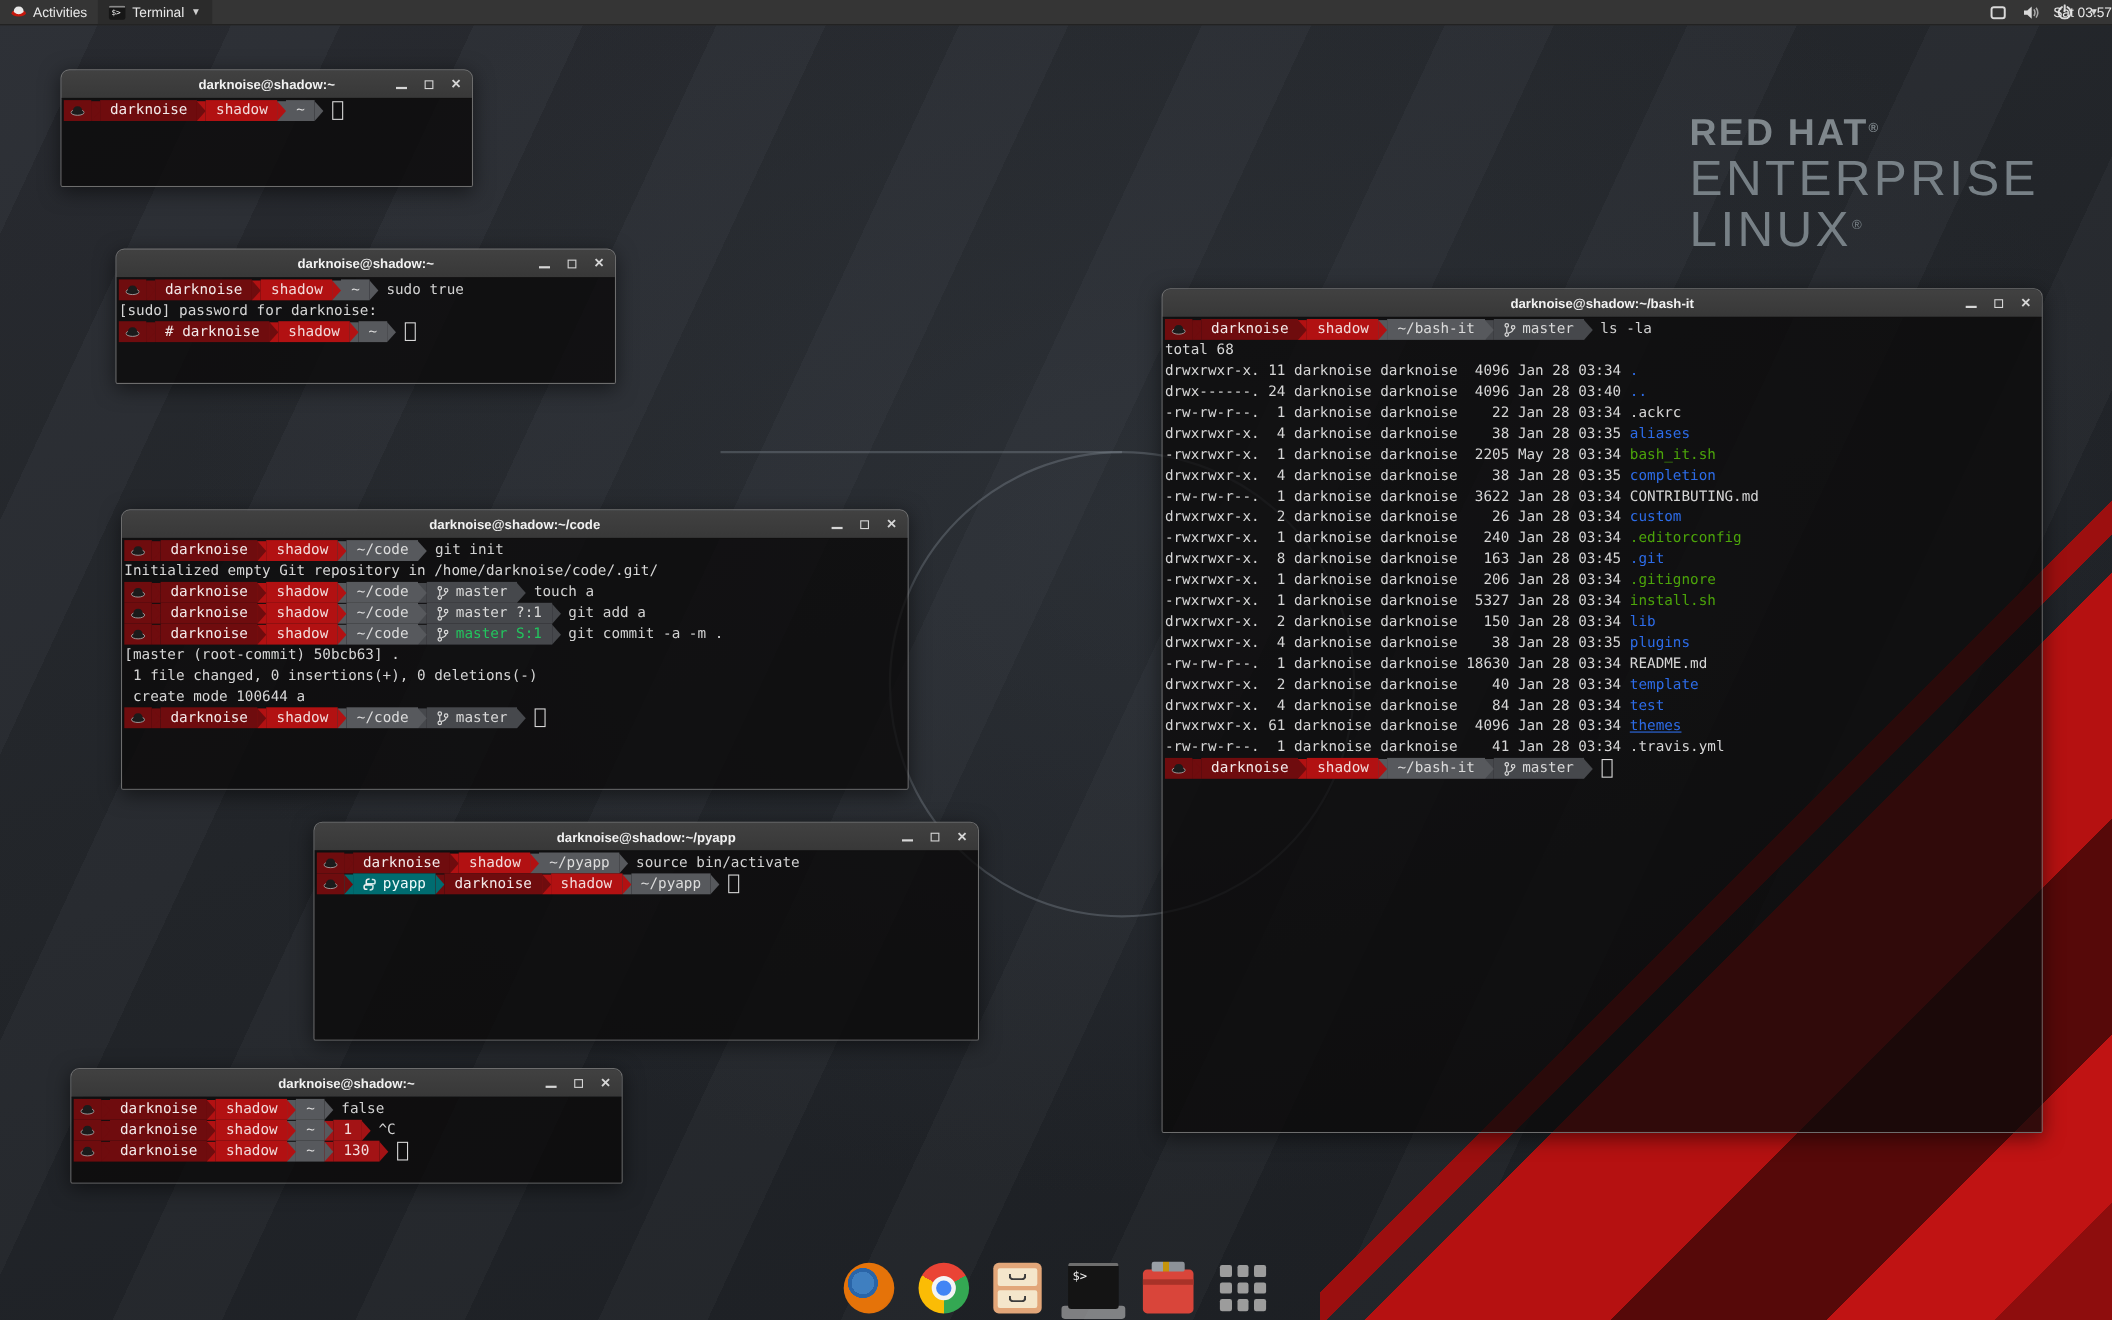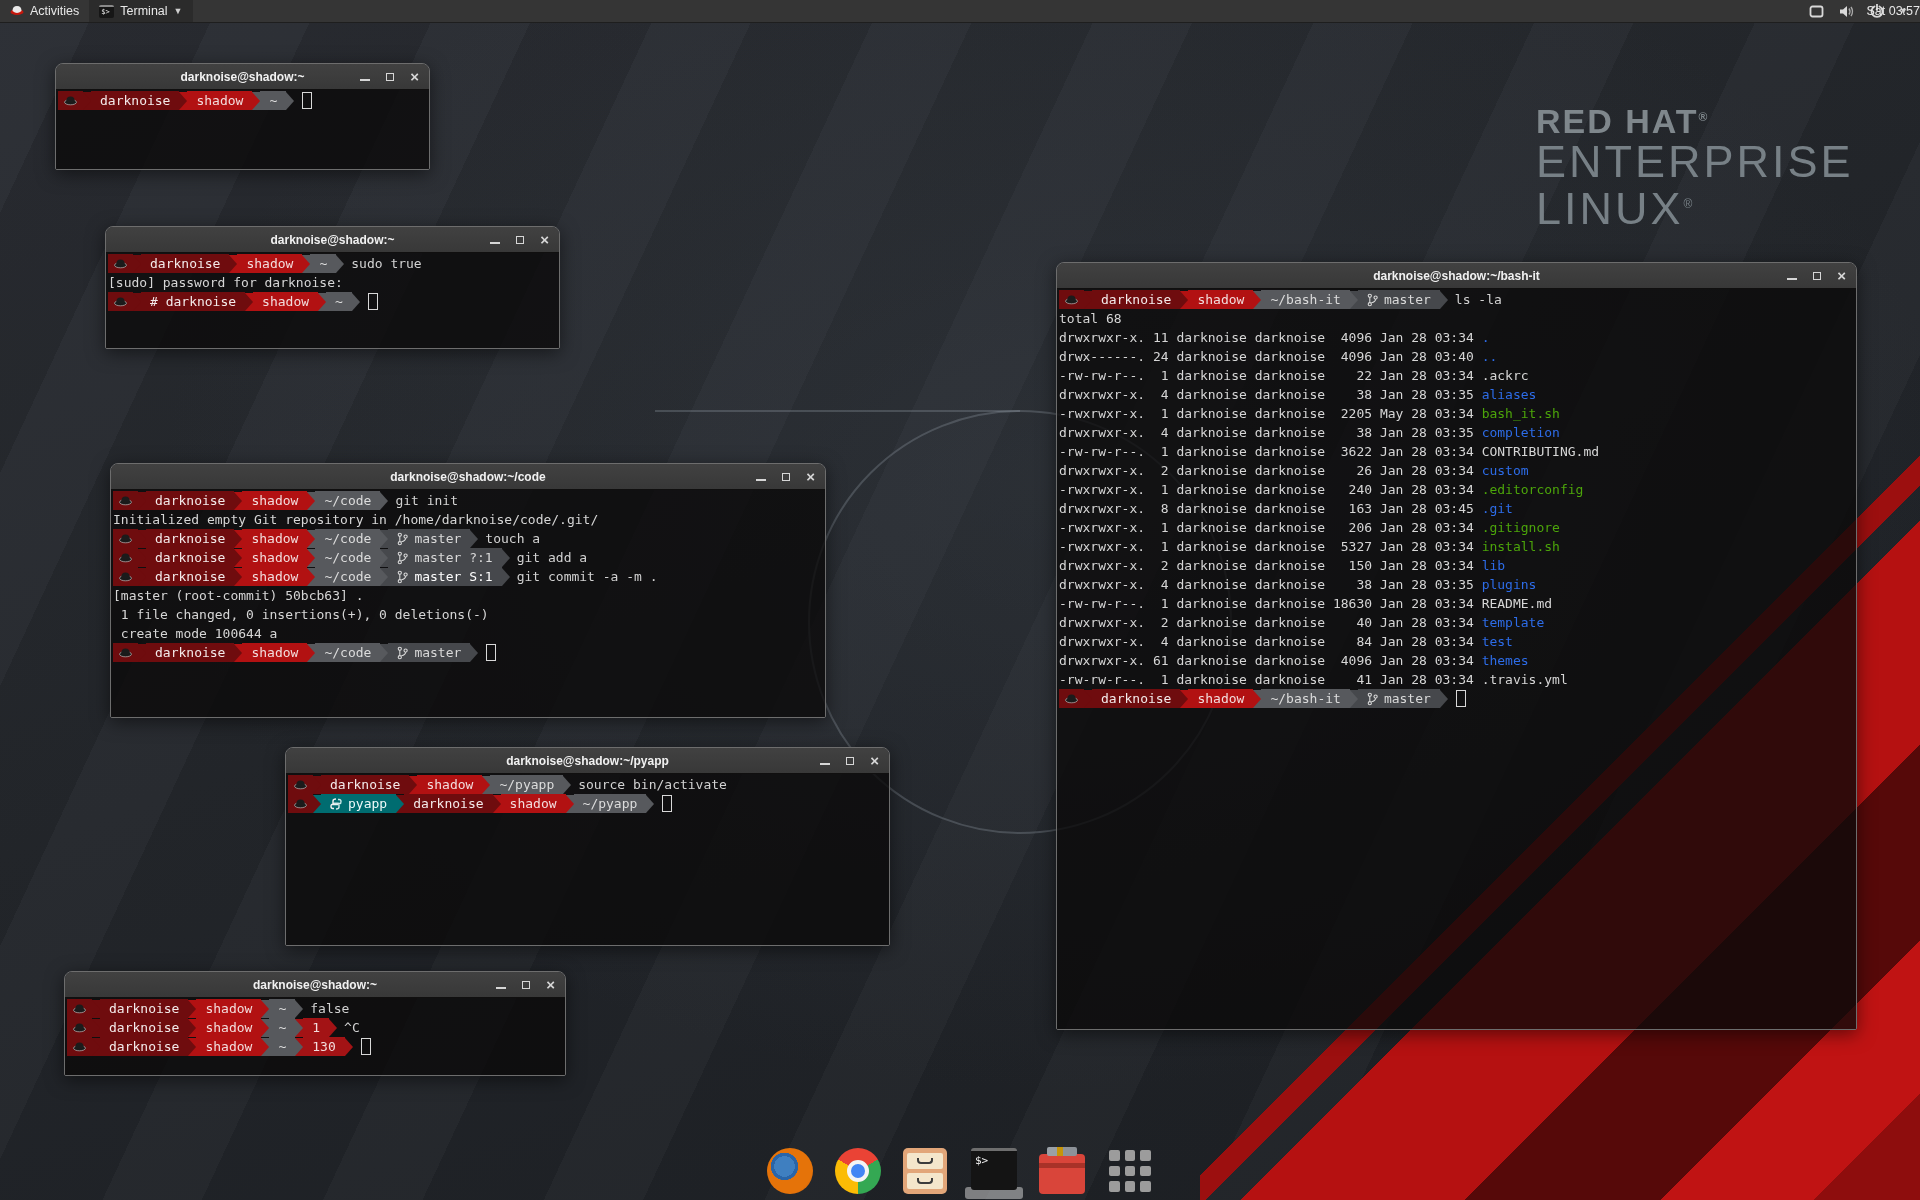--- a/index.html
+++ b/index.html
@@ -230,21 +230,21 @@
               <path d="M2.8 4.4 L2.8 9.6 M8.6 6.2 Q8.6 8.6 4.4 9.8" fill="none" stroke="#d9d9d9" stroke-width="1.1"></path>
             </svg><span class="sg-txt" style="color: rgb(217, 217, 217);">master ?:1</span></span><span class="arrow" style="border-left-color: rgb(70, 72, 76); background: transparent;"></span><span class="cmd">git add a</span></div>
         <div class="t-line"><span class="seg" style="background: rgb(111, 12, 14); padding: 0px 6px;"><svg width="13" height="11" viewBox="0 0 13 11">
               <ellipse cx="6.5" cy="7.2" rx="6" ry="2.6" fill="#1b1b1b" stroke="#b9b9b9" stroke-width="0.7"></ellipse>
               <path d="M2.2 6.5 Q2.2 1.5 6.5 1.5 Q10.8 1.5 10.8 6.5 Q8.5 8.2 6.5 8.2 Q4.5 8.2 2.2 6.5Z" fill="#1b1b1b"></path>
             </svg></span><span class="arrow" style="border-left-color: rgb(111, 12, 14); background: rgb(111, 12, 14);"></span><span class="seg" style="background: rgb(111, 12, 14);"><span class="sg-txt" style="color: rgb(243, 234, 234);">darknoise</span></span><span class="arrow" style="border-left-color: rgb(111, 12, 14); background: rgb(178, 17, 18);"></span><span class="seg" style="background: rgb(178, 17, 18);"><span class="sg-txt" style="color: rgb(242, 220, 220);">shadow</span></span><span class="arrow" style="border-left-color: rgb(178, 17, 18); background: rgb(87, 89, 93);"></span><span class="seg" style="background: rgb(87, 89, 93);"><span class="sg-txt" style="color: rgb(220, 220, 220);">~/code</span></span><span class="arrow" style="border-left-color: rgb(87, 89, 93); background: rgb(70, 72, 76);"></span><span class="seg" style="background: rgb(70, 72, 76);"><svg width="11" height="14" viewBox="0 0 11 14" style="margin-right:6px">
               <circle cx="2.8" cy="2.8" r="1.6" fill="none" stroke="#d9d9d9" stroke-width="1.1"></circle>
               <circle cx="2.8" cy="11.2" r="1.6" fill="none" stroke="#d9d9d9" stroke-width="1.1"></circle>
               <circle cx="8.6" cy="4.6" r="1.6" fill="none" stroke="#d9d9d9" stroke-width="1.1"></circle>
               <path d="M2.8 4.4 L2.8 9.6 M8.6 6.2 Q8.6 8.6 4.4 9.8" fill="none" stroke="#d9d9d9" stroke-width="1.1"></path>
-            </svg><span class="sg-txt" style="color: #ffffff;">master S:1</span></span><span class="arrow" style="border-left-color: rgb(70, 72, 76); background: transparent;"></span><span class="cmd">git commit -a -m .</span></div>
+            </svg><span class="sg-txt" style="color: #22c55e;">master S:1</span></span><span class="arrow" style="border-left-color: rgb(70, 72, 76); background: transparent;"></span><span class="cmd">git commit -a -m .</span></div>
         <div class="t-line"><span class="tout">[master (root-commit) 50bcb63] .</span></div>
         <div class="t-line"><span class="tout"> 1 file changed, 0 insertions(+), 0 deletions(-)</span></div>
         <div class="t-line"><span class="tout"> create mode 100644 a</span></div>
         <div class="t-line"><span class="seg" style="background: rgb(111, 12, 14); padding: 0px 6px;"><svg width="13" height="11" viewBox="0 0 13 11">
               <ellipse cx="6.5" cy="7.2" rx="6" ry="2.6" fill="#1b1b1b" stroke="#b9b9b9" stroke-width="0.7"></ellipse>
               <path d="M2.2 6.5 Q2.2 1.5 6.5 1.5 Q10.8 1.5 10.8 6.5 Q8.5 8.2 6.5 8.2 Q4.5 8.2 2.2 6.5Z" fill="#1b1b1b"></path>
             </svg></span><span class="arrow" style="border-left-color: rgb(111, 12, 14); background: rgb(111, 12, 14);"></span><span class="seg" style="background: rgb(111, 12, 14);"><span class="sg-txt" style="color: rgb(243, 234, 234);">darknoise</span></span><span class="arrow" style="border-left-color: rgb(111, 12, 14); background: rgb(178, 17, 18);"></span><span class="seg" style="background: rgb(178, 17, 18);"><span class="sg-txt" style="color: rgb(242, 220, 220);">shadow</span></span><span class="arrow" style="border-left-color: rgb(178, 17, 18); background: rgb(87, 89, 93);"></span><span class="seg" style="background: rgb(87, 89, 93);"><span class="sg-txt" style="color: rgb(220, 220, 220);">~/code</span></span><span class="arrow" style="border-left-color: rgb(87, 89, 93); background: rgb(70, 72, 76);"></span><span class="seg" style="background: rgb(70, 72, 76);"><svg width="11" height="14" viewBox="0 0 11 14" style="margin-right:6px">
               <circle cx="2.8" cy="2.8" r="1.6" fill="none" stroke="#d9d9d9" stroke-width="1.1"></circle>
               <circle cx="2.8" cy="11.2" r="1.6" fill="none" stroke="#d9d9d9" stroke-width="1.1"></circle>
               <circle cx="8.6" cy="4.6" r="1.6" fill="none" stroke="#d9d9d9" stroke-width="1.1"></circle>
@@ -344,21 +344,21 @@
         <div class="t-line"><span class="tout">drwxrwxr-x.  2 darknoise darknoise    26 Jan 28 03:34 </span><span class="tout" style="color: rgb(45, 108, 232);">custom</span></div>
         <div class="t-line"><span class="tout">-rwxrwxr-x.  1 darknoise darknoise   240 Jan 28 03:34 </span><span class="tout" style="color: rgb(76, 165, 10);">.editorconfig</span></div>
         <div class="t-line"><span class="tout">drwxrwxr-x.  8 darknoise darknoise   163 Jan 28 03:45 </span><span class="tout" style="color: rgb(45, 108, 232);">.git</span></div>
         <div class="t-line"><span class="tout">-rwxrwxr-x.  1 darknoise darknoise   206 Jan 28 03:34 </span><span class="tout" style="color: rgb(76, 165, 10);">.gitignore</span></div>
         <div class="t-line"><span class="tout">-rwxrwxr-x.  1 darknoise darknoise  5327 Jan 28 03:34 </span><span class="tout" style="color: rgb(76, 165, 10);">install.sh</span></div>
         <div class="t-line"><span class="tout">drwxrwxr-x.  2 darknoise darknoise   150 Jan 28 03:34 </span><span class="tout" style="color: rgb(45, 108, 232);">lib</span></div>
         <div class="t-line"><span class="tout">drwxrwxr-x.  4 darknoise darknoise    38 Jan 28 03:35 </span><span class="tout" style="color: rgb(45, 108, 232); text-align: center;">plugins</span></div>
         <div class="t-line"><span class="tout">-rw-rw-r--.  1 darknoise darknoise 18630 Jan 28 03:34 </span><span class="tout" style="color: rgb(214, 214, 214);">README.md</span></div>
         <div class="t-line"><span class="tout">drwxrwxr-x.  2 darknoise darknoise    40 Jan 28 03:34 </span><span class="tout" style="color: rgb(45, 108, 232);">template</span></div>
         <div class="t-line"><span class="tout">drwxrwxr-x.  4 darknoise darknoise    84 Jan 28 03:34 </span><span class="tout" style="color: rgb(45, 108, 232); text-align: right;">test</span></div>
-        <div class="t-line"><span class="tout">drwxrwxr-x. 61 darknoise darknoise  4096 Jan 28 03:34 </span><span class="tout" style="color: rgb(45, 108, 232);">themes</span></div>
+        <div class="t-line"><span class="tout">drwxrwxr-x. 61 darknoise darknoise  4096 Jan 28 03:34 </span><span class="tout" style="color: rgb(45, 108, 232); text-decoration: underline;">themes</span></div>
         <div class="t-line"><span class="tout">-rw-rw-r--.  1 darknoise darknoise    41 Jan 28 03:34 </span><span class="tout" style="color: rgb(214, 214, 214);">.travis.yml</span></div>
         <div class="t-line"><span class="seg" style="background: rgb(111, 12, 14); padding: 0px 6px;"><svg width="13" height="11" viewBox="0 0 13 11">
               <ellipse cx="6.5" cy="7.2" rx="6" ry="2.6" fill="#1b1b1b" stroke="#b9b9b9" stroke-width="0.7"></ellipse>
               <path d="M2.2 6.5 Q2.2 1.5 6.5 1.5 Q10.8 1.5 10.8 6.5 Q8.5 8.2 6.5 8.2 Q4.5 8.2 2.2 6.5Z" fill="#1b1b1b"></path>
             </svg></span><span class="arrow" style="border-left-color: rgb(111, 12, 14); background: rgb(111, 12, 14);"></span><span class="seg" style="background: rgb(111, 12, 14);"><span class="sg-txt" style="color: rgb(243, 234, 234);">darknoise</span></span><span class="arrow" style="border-left-color: rgb(111, 12, 14); background: rgb(178, 17, 18);"></span><span class="seg" style="background: rgb(178, 17, 18);"><span class="sg-txt" style="color: rgb(242, 220, 220);">shadow</span></span><span class="arrow" style="border-left-color: rgb(178, 17, 18); background: rgb(87, 89, 93);"></span><span class="seg" style="background: rgb(87, 89, 93);"><span class="sg-txt" style="color: rgb(220, 220, 220);">~/bash-it</span></span><span class="arrow" style="border-left-color: rgb(87, 89, 93); background: rgb(70, 72, 76);"></span><span class="seg" style="background: rgb(70, 72, 76);"><svg width="11" height="14" viewBox="0 0 11 14" style="margin-right:6px">
               <circle cx="2.8" cy="2.8" r="1.6" fill="none" stroke="#d9d9d9" stroke-width="1.1"></circle>
               <circle cx="2.8" cy="11.2" r="1.6" fill="none" stroke="#d9d9d9" stroke-width="1.1"></circle>
               <circle cx="8.6" cy="4.6" r="1.6" fill="none" stroke="#d9d9d9" stroke-width="1.1"></circle>
               <path d="M2.8 4.4 L2.8 9.6 M8.6 6.2 Q8.6 8.6 4.4 9.8" fill="none" stroke="#d9d9d9" stroke-width="1.1"></path>
             </svg><span class="sg-txt" style="color: rgb(217, 217, 217);">master</span></span><span class="arrow" style="border-left-color: rgb(70, 72, 76); background: transparent;"></span><span class="cursor"></span></div>

